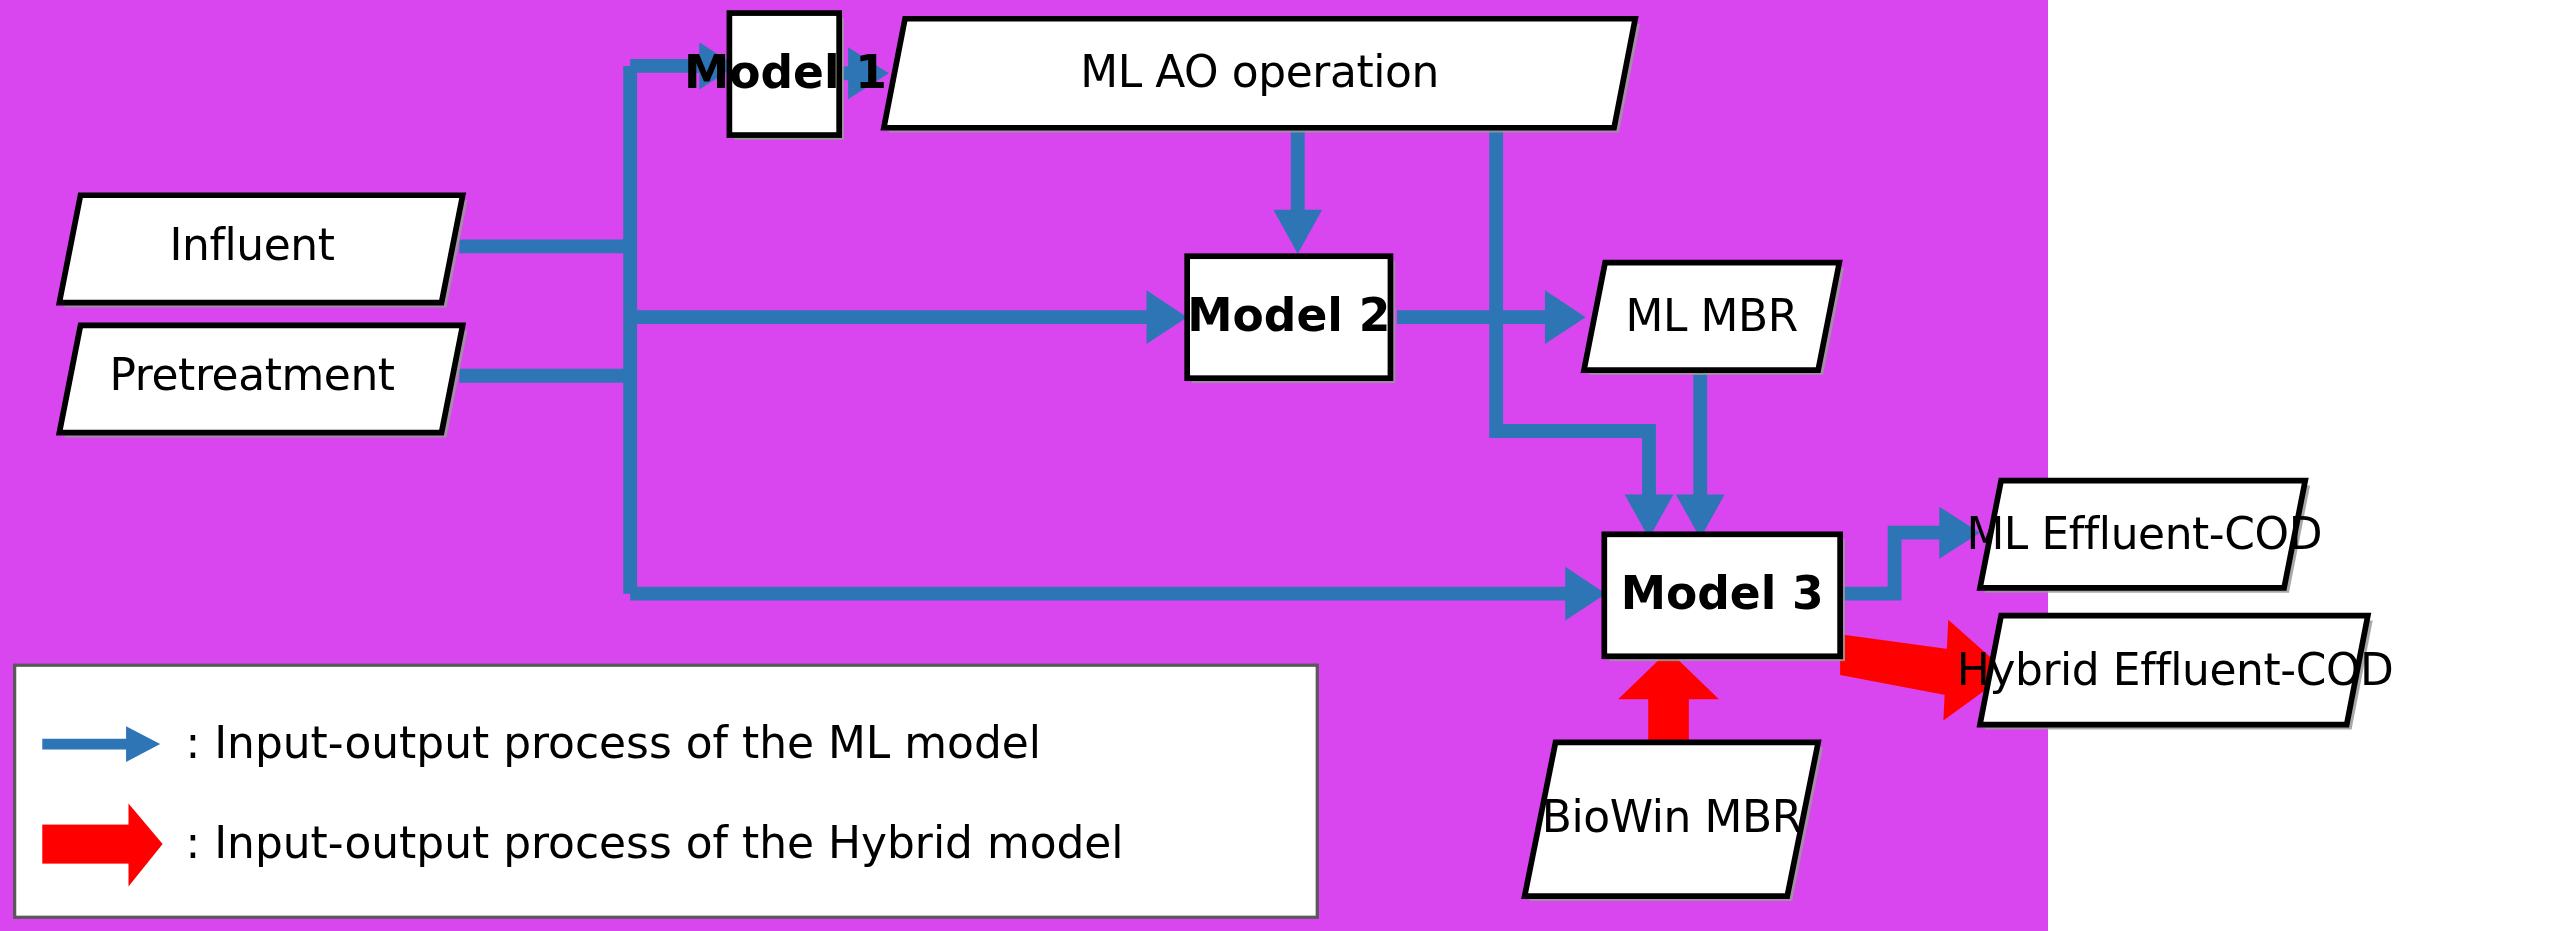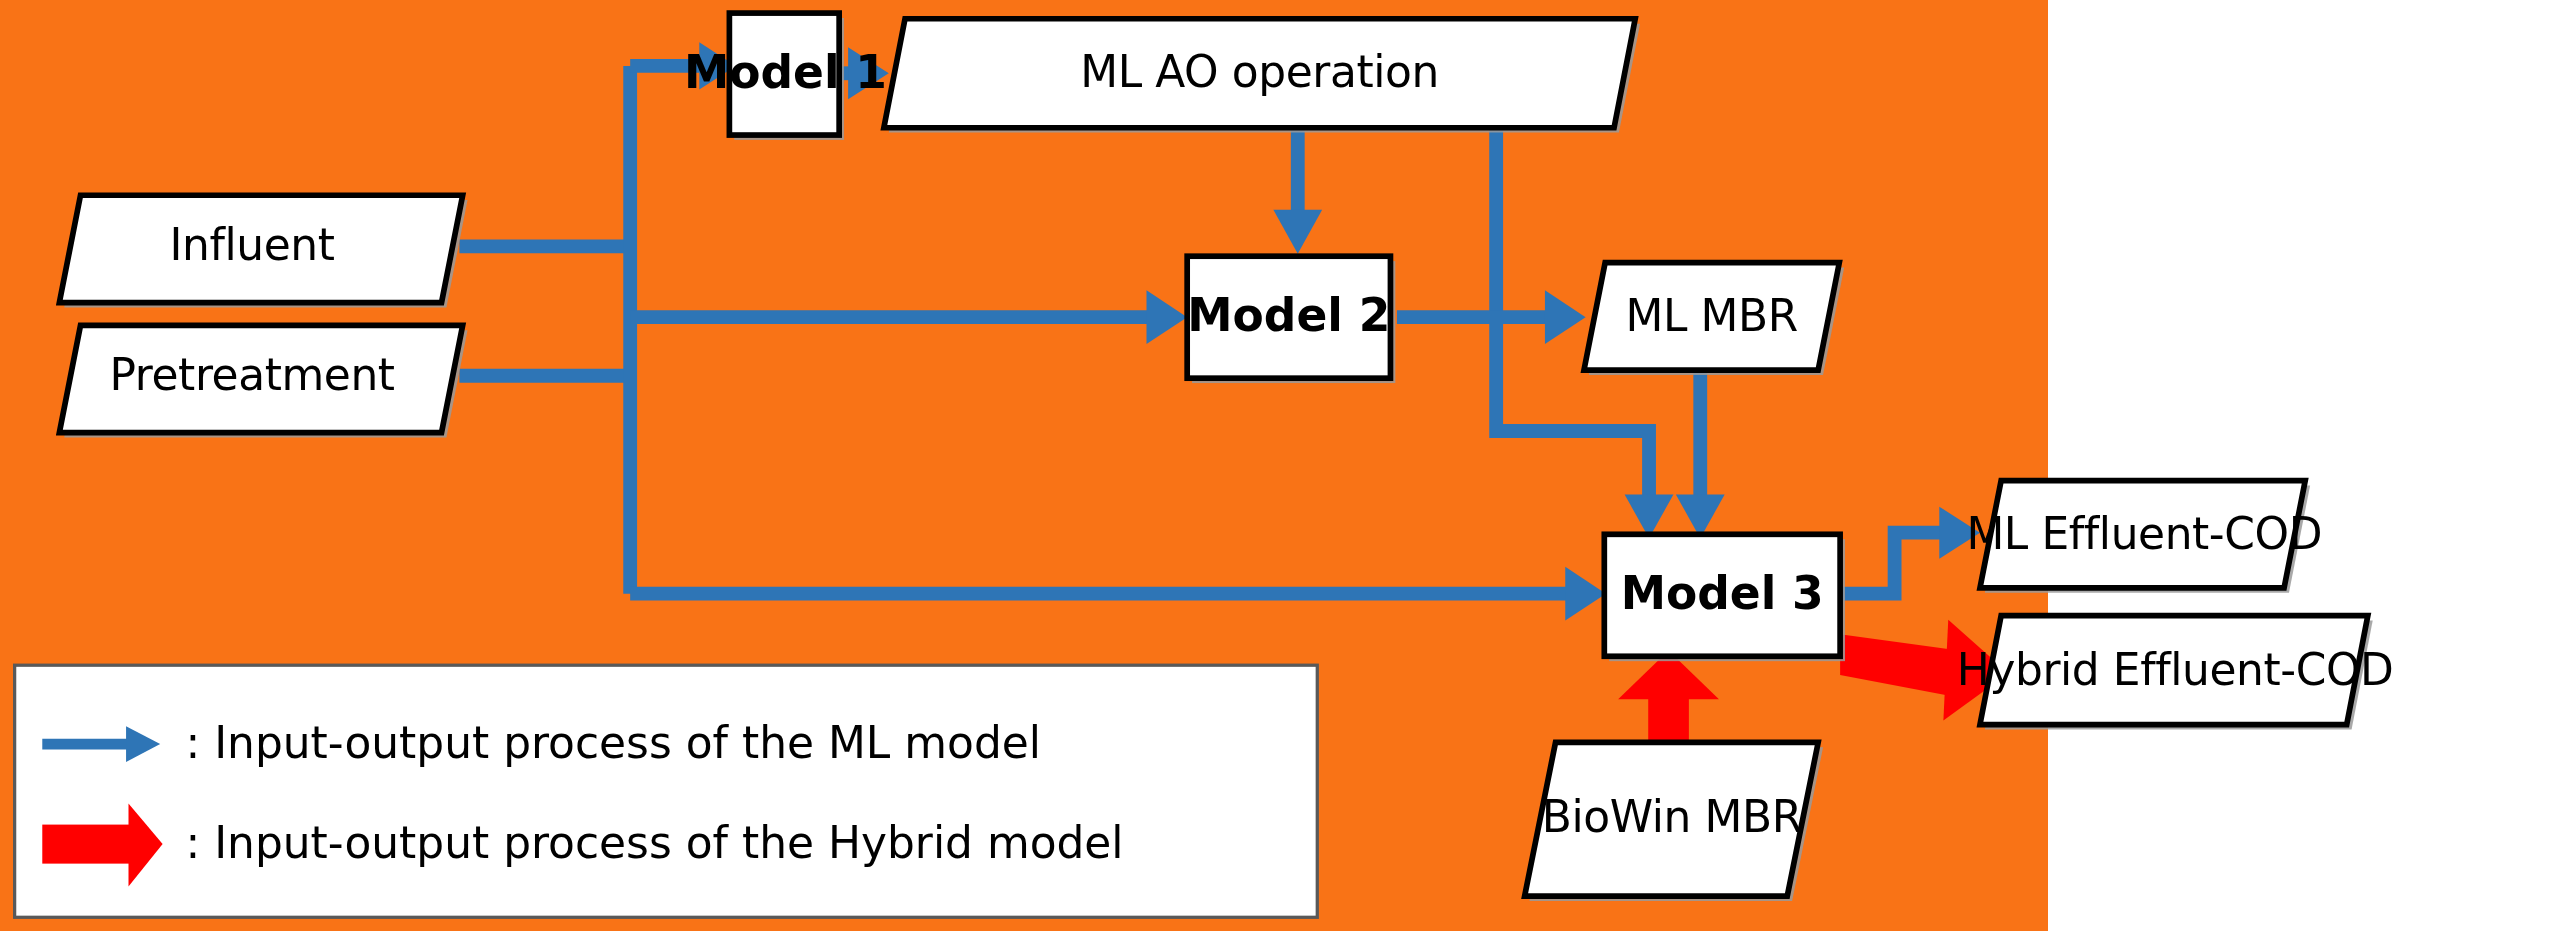--- a/index.html
+++ b/index.html
@@ -10,21 +10,21 @@
   body {
     width: 2576px;
     height: 932px;
     font-family: "DejaVu Sans", sans-serif;
     overflow: hidden;
   }
   #diagram-root {
     position: relative;
     width: 2048px;
     height: 932px;
-    background: #f97316;
+    background: #d946ef;
     text-align: center;
   }
   svg.canvas {
     position: absolute;
     top: 0;
     left: 0;
     width: 2576px;
     height: 932px;
   }
   .node-shape {

